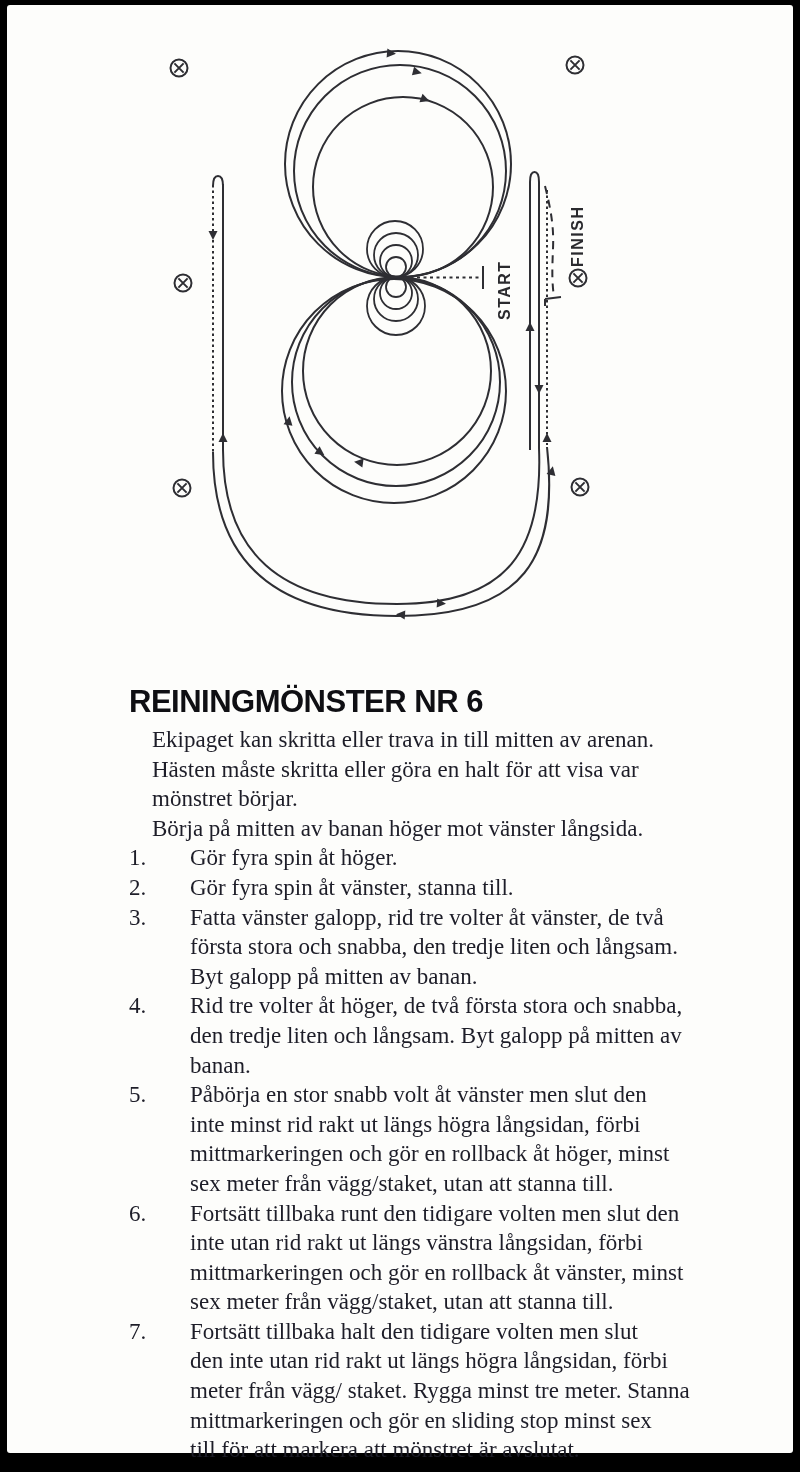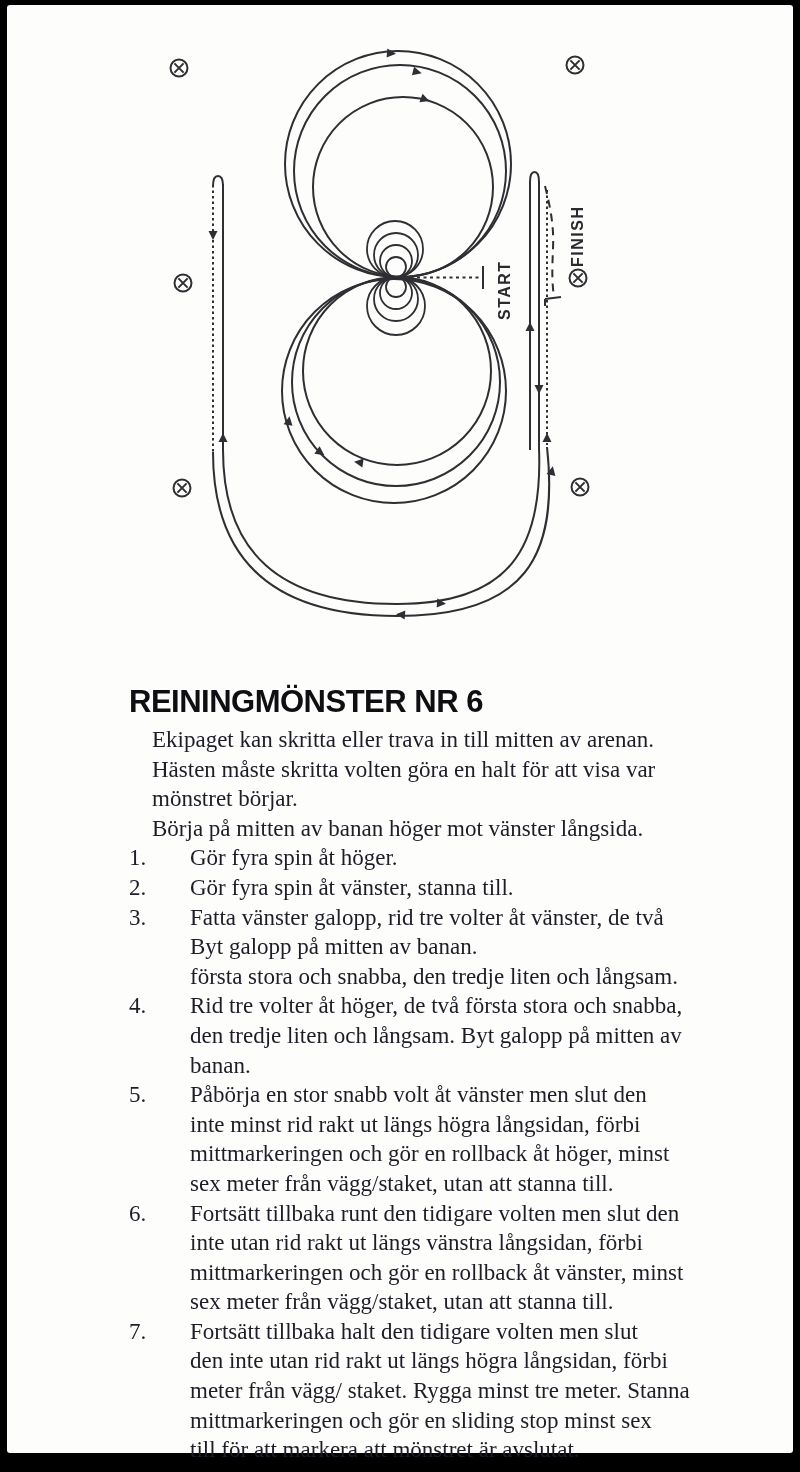--- a/index.html
+++ b/index.html
@@ -163,43 +163,43 @@
         <path d="M538,294 L554,292 M538,294 L538,301" class="ink" stroke-width="2.4"></path>
         <text class="diag-label" transform="translate(576,262) rotate(-90)">FINISH</text>
       </g>
     </svg>
   </div>
 
   <div class="textblock">
     <h1 class="heading">REININGMÖNSTER NR 6</h1>
     <div id="intro">
         <div class="line">Ekipaget kan skritta eller trava in till mitten av arenan.</div>
-        <div class="line">Hästen måste skritta volten göra en halt för att visa var</div>
+        <div class="line">Hästen måste skritta eller göra en halt för att visa var</div>
         <div class="line">mönstret börjar.</div>
         <div class="line">Börja på mitten av banan höger mot vänster långsida.</div>
       </div>
     <div id="steps">
         <div class="step">
           <span class="step-num">1.</span>
           <div class="step-lines">
             <div class="line">Gör fyra spin åt höger.</div>
           </div>
         </div>
         <div class="step">
           <span class="step-num">2.</span>
           <div class="step-lines">
             <div class="line">Gör fyra spin åt vänster, stanna till.</div>
           </div>
         </div>
         <div class="step">
           <span class="step-num">3.</span>
           <div class="step-lines">
             <div class="line">Fatta vänster galopp, rid tre volter åt vänster, de två</div>
+            <div class="line">första stora och snabba, den tredje liten och långsam.</div>
             <div class="line">Byt galopp på mitten av banan.</div>
-            <div class="line">första stora och snabba, den tredje liten och långsam.</div>
           </div>
         </div>
         <div class="step">
           <span class="step-num">4.</span>
           <div class="step-lines">
             <div class="line">Rid tre volter åt höger, de två första stora och snabba,</div>
             <div class="line">den tredje liten och långsam. Byt galopp på mitten av</div>
             <div class="line">banan.</div>
           </div>
         </div>

